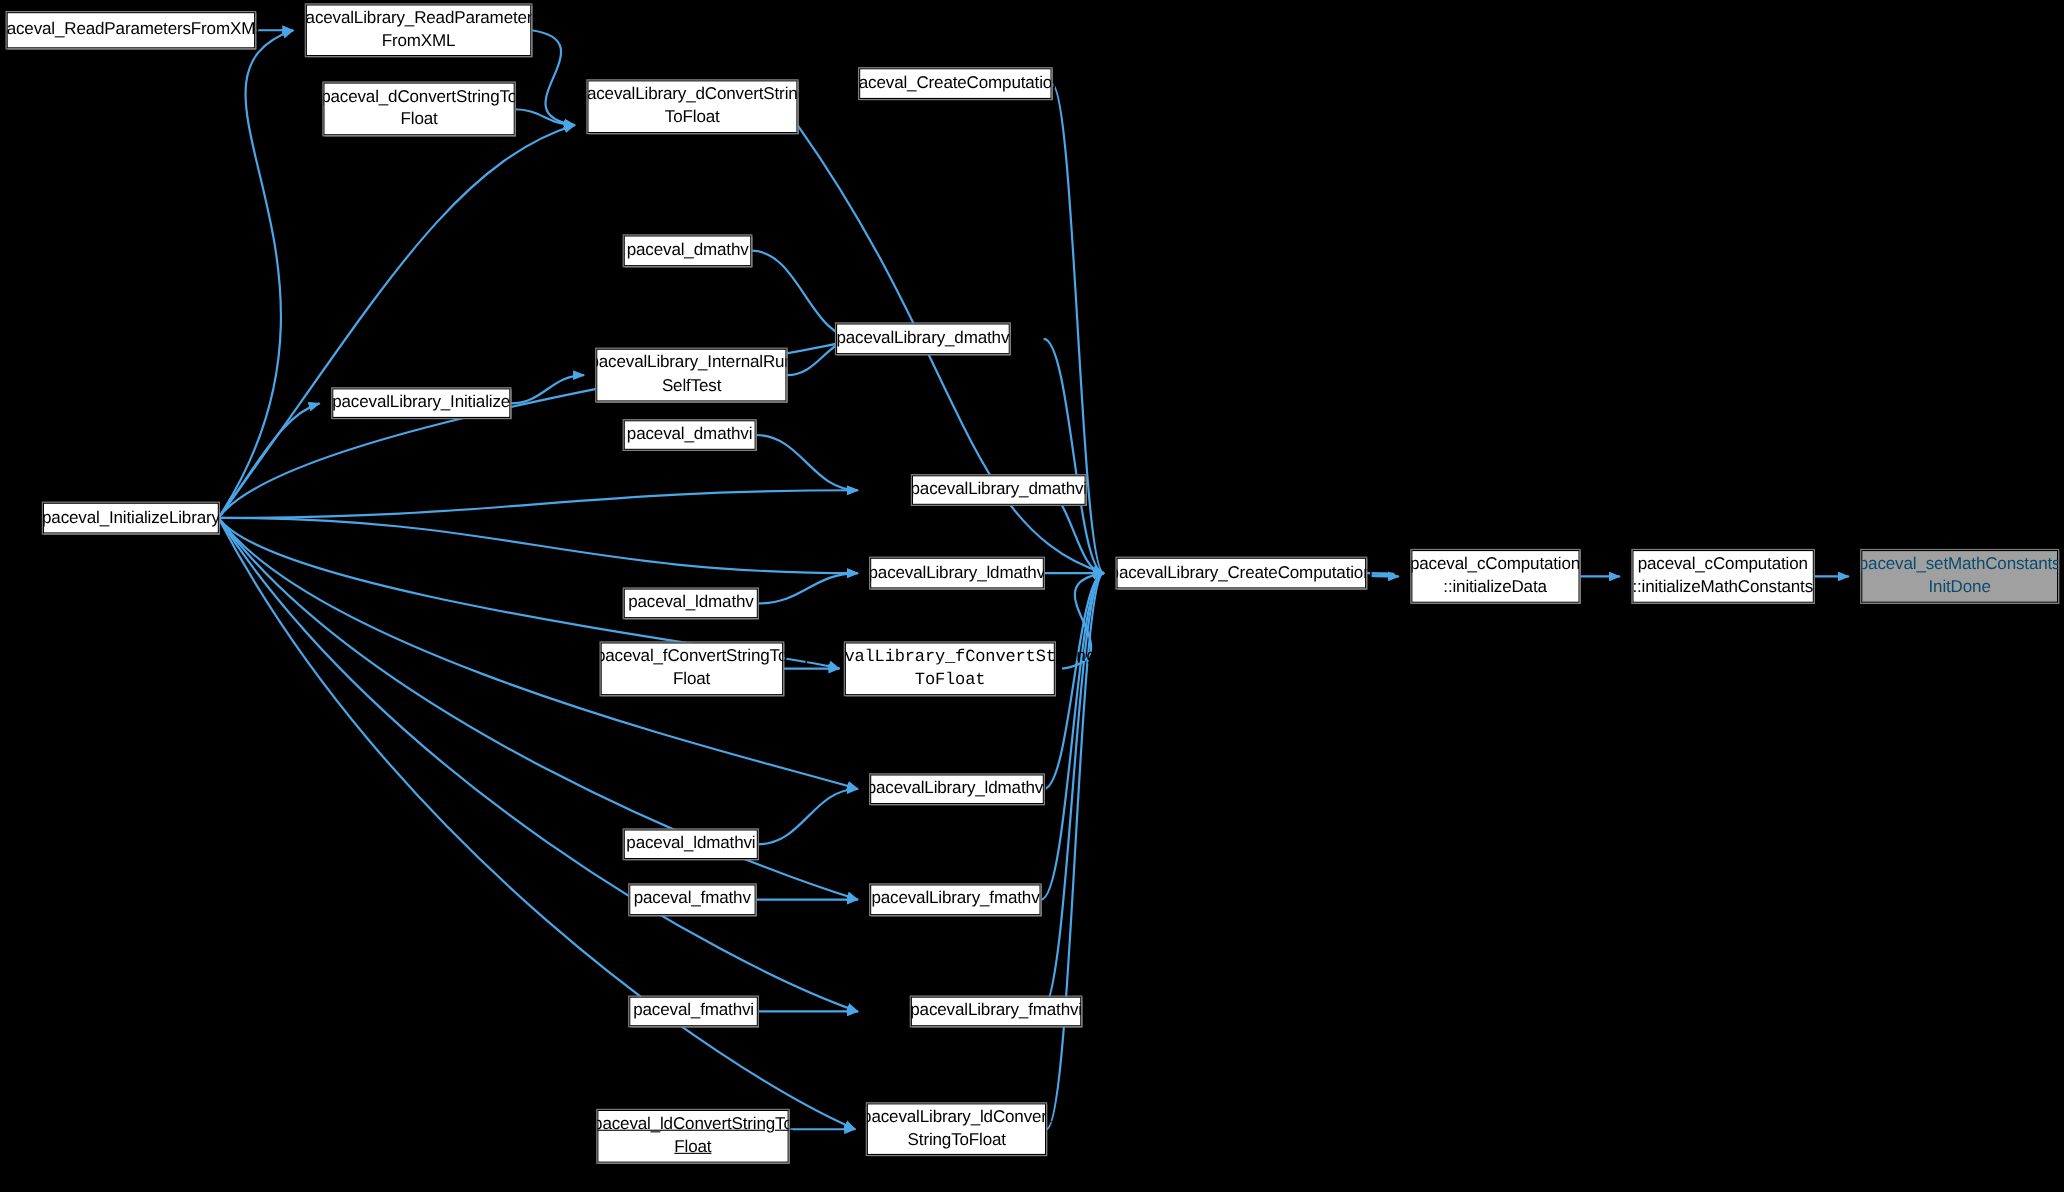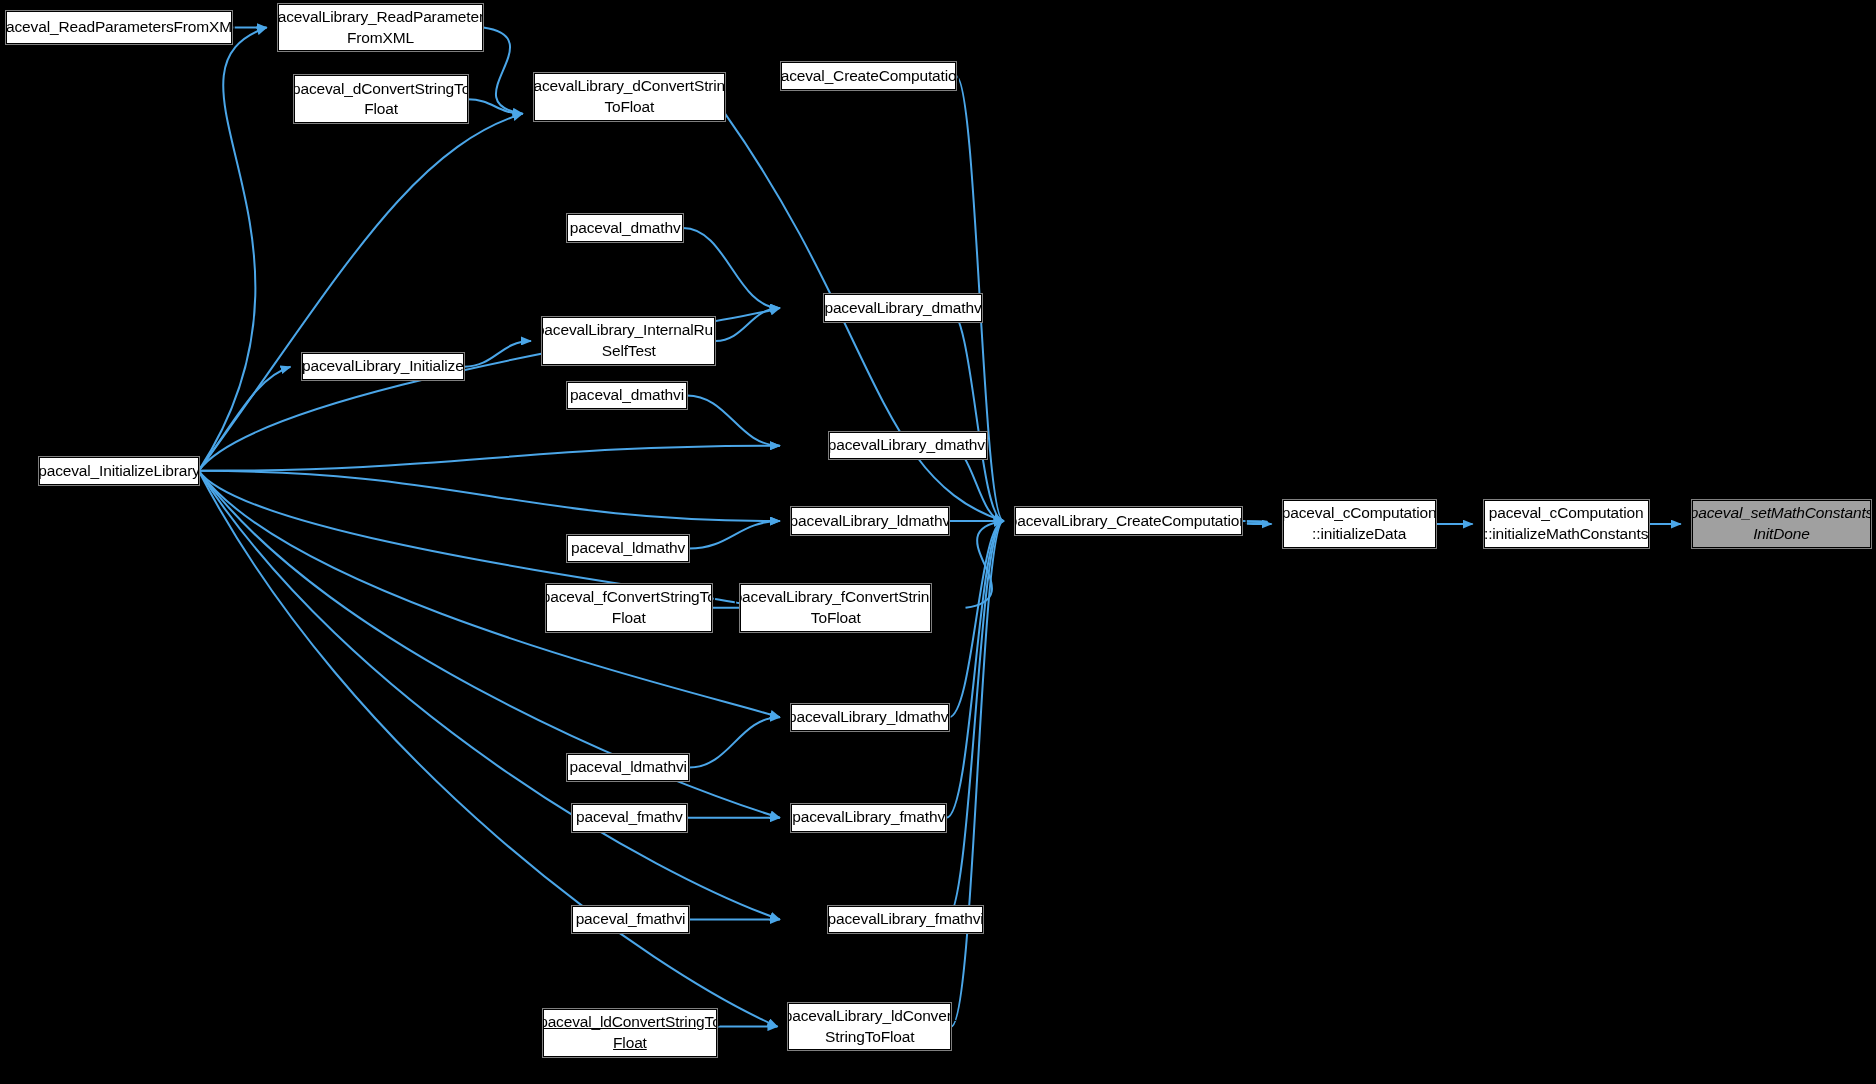--- a/index.html
+++ b/index.html
@@ -23,22 +23,21 @@
     color:#000000;
     font-size:15.5px;
     line-height:1.33;
     letter-spacing:-0.15px;
     padding:0 3px;
     white-space:pre-line;
     box-shadow:1px 1px 0 0 #9a9a9a;
   }
   .node.current{
     background:#a0a0a0;
-    color:#000000;
-    font-style:italic;
+    color:#0c4a6e;
   }
 </style>
 </head>
 <body>
 
 <div id="canvas">
   <svg id="edges" viewBox="0 0 1876 1084" preserveAspectRatio="none">
     <defs>
       <marker id="ah" markerWidth="11" markerHeight="9" refX="10" refY="4.5" orient="auto" markerUnits="userSpaceOnUse">
         <path d="M0,0 L11,4.5 L0,9 z" fill="#4ba6e8"></path>
@@ -87,39 +86,39 @@
   <div id="node-layer">
       <div class="node" style="left: 5.98214px; top: 10.7682px; width: 226.125px; height: 33.5011px;">paceval_ReadParametersFromXML</div>
       <div class="node" style="left: 277.571px; top: 3.5894px; width: 205.786px; height: 47.8587px;">pacevalLibrary_ReadParameters
 FromXML</div>
       <div class="node" style="left: 294.321px; top: 75.3775px; width: 173.482px; height: 47.8587px;">paceval_dConvertStringTo
 Float</div>
       <div class="node" style="left: 533.607px; top: 73px; width: 191.429px; height: 47.8587px;">pacevalLibrary_dConvertString
 ToFloat</div>
       <div class="node" style="left: 781.268px; top: 62.2163px; width: 174.679px; height: 27.5188px;">paceval_CreateComputation</div>
       <div class="node" style="left: 567.107px; top: 214.168px; width: 116.054px; height: 27.5188px;">paceval_dmathv</div>
-      <div class="node" style="left: 824px; top: 294.331px; width: 157.929px; height: 27.5188px;">pacevalLibrary_dmathv</div>
+      <div class="node" style="left: 760px; top: 294.331px; width: 157.929px; height: 27.5188px;">pacevalLibrary_dmathv</div>
       <div class="node" style="left: 541.982px; top: 317.064px; width: 173.482px; height: 47.8587px;">pacevalLibrary_InternalRun
 SelfTest</div>
       <div class="node" style="left: 301.5px; top: 352.958px; width: 162.714px; height: 27.5188px;">pacevalLibrary_Initialize</div>
       <div class="node" style="left: 567.107px; top: 381.673px; width: 119.643px; height: 27.5188px;">paceval_dmathvi</div>
       <div class="node" style="left: 829px; top: 431.925px; width: 157.929px; height: 27.5188px;">pacevalLibrary_dmathvi</div>
       <div class="node" style="left: 39.4821px; top: 457.051px; width: 159.125px; height: 27.5188px;">paceval_InitializeLibrary</div>
       <div class="node" style="left: 790.839px; top: 507.302px; width: 157.929px; height: 27.5188px;">pacevalLibrary_ldmathv</div>
       <div class="node" style="left: 1014.57px; top: 507.302px; width: 227.321px; height: 27.5188px;">pacevalLibrary_CreateComputation</div>
       <div class="node" style="left: 1282.57px; top: 500.124px; width: 153.143px; height: 47.8587px;">paceval_cComputation
 ::initializeData</div>
       <div class="node" style="left: 1483.57px; top: 500.124px; width: 165.107px; height: 47.8587px;">paceval_cComputation
 ::initializeMathConstants</div>
       <div class="node current" style="left: 1691.75px; top: 500.124px; width: 179.464px; height: 47.8587px;">paceval_setMathConstants
 InitDone</div>
       <div class="node" style="left: 567.107px; top: 534.821px; width: 122.036px; height: 27.5188px;">paceval_ldmathv</div>
       <div class="node" style="left: 545.571px; top: 583.876px; width: 166.304px; height: 47.8587px;">paceval_fConvertStringTo
 Float</div>
-      <div class="node" style="left: 740px; top: 583.876px; width: 191.429px; height: 47.8587px;">pacevalLibrary_fConvertString
+      <div class="node" style="left: 768px; top: 583.876px; width: 191.429px; height: 47.8587px; font-family: Liberation Mono, monospace;">pacevalLibrary_fConvertString
 ToFloat</div>
       <div class="node" style="left: 790.839px; top: 703.523px; width: 157.929px; height: 27.5188px;">pacevalLibrary_ldmathvi</div>
       <div class="node" style="left: 567.107px; top: 753.775px; width: 122.036px; height: 27.5188px;">paceval_ldmathvi</div>
       <div class="node" style="left: 571.893px; top: 804.026px; width: 114.857px; height: 27.5188px;">paceval_fmathv</div>
       <div class="node" style="left: 790.839px; top: 804.026px; width: 155.536px; height: 27.5188px;">pacevalLibrary_fmathv</div>
       <div class="node" style="left: 571.893px; top: 905.726px; width: 117.25px; height: 27.5188px;">paceval_fmathvi</div>
       <div class="node" style="left: 790.839px; top: 905.726px; width: 155.536px; height: 27.5188px; margin-left: 37px;">pacevalLibrary_fmathvi</div>
       <div class="node" style="left: 543.179px; top: 1009px; width: 173.482px; height: 47.8587px; text-decoration: underline;">paceval_ldConvertStringTo
 Float</div>
       <div class="node" style="left: 788.446px; top: 1002.64px; width: 162.714px; height: 47.8587px;">pacevalLibrary_ldConvert

